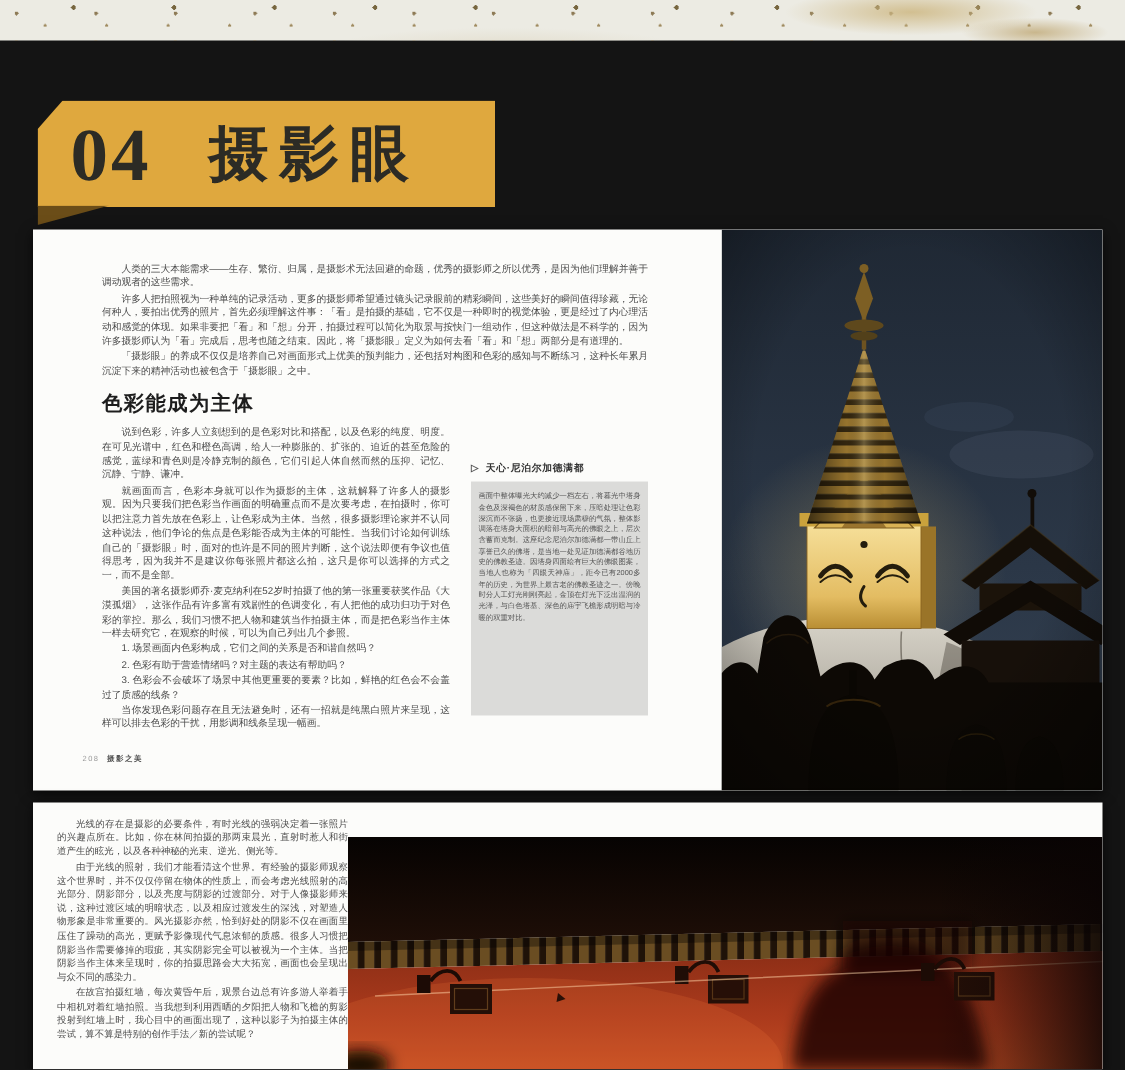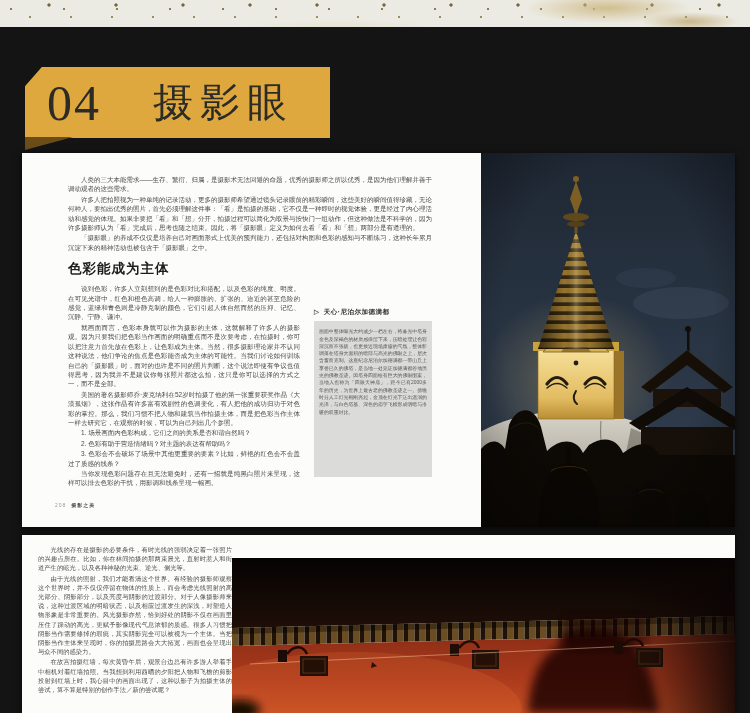--- a/index.html
+++ b/index.html
@@ -15,24 +15,24 @@
       radial-gradient(circle 1.3px at 11px 9px, #8d7a55 98%, transparent 100%),
       radial-gradient(circle 1px at 30px 17px, #a08b60 98%, transparent 100%),
       radial-gradient(circle 1.6px at 49px 5px, #77663f 98%, transparent 100%),
       radial-gradient(circle 1px at 17px 22px, #93804f 98%, transparent 100%);
     background-size:100% 100%,100% 100%,100% 100%,53px 19px,41px 23px,67px 26px,37px 21px;}
 
   
   .banner{position:absolute;left:25px;top:67px;width:305px;height:71px;background:#dfa83e;
     clip-path:polygon(0 27%, 5.5% 0, 100% 0, 100% 100%, 0 100%);
     display:flex;align-items:center;color:#2c2b25;}
-  .banner-num{font-family:"Liberation Serif",serif;font-weight:normal;font-size:50px;line-height:1;
+  .banner-num{font-family:"Liberation Serif",serif;font-weight:bold;font-size:50px;line-height:1;
     margin-left:22px;letter-spacing:2px;}
-  .banner-title{font-family:"Liberation Serif","DejaVu Serif",serif;font-weight:normal;font-size:40px;
-    line-height:1;margin-left:52px;letter-spacing:7px;}
+  .banner-title{font-family:"Liberation Serif","DejaVu Serif",serif;font-weight:bold;font-size:40px;
+    line-height:1;margin-left:38px;letter-spacing:7px;}
   .banner-fold{position:absolute;left:25px;top:137px;width:48px;height:13px;background:#6b4d18;
     clip-path:polygon(0 0,100% 0,0 100%);}
 
   
   .spread{position:absolute;left:22px;width:713px;background:#fcfcfa;box-shadow:0 2px 8px rgba(0,0,0,.65);}
   .spread1{top:153px;height:374px;}
   .spread2{top:535px;height:178px;}
 
   
   .s1-content{position:absolute;left:46px;top:22px;width:364px;color:#4a4a4a;}

